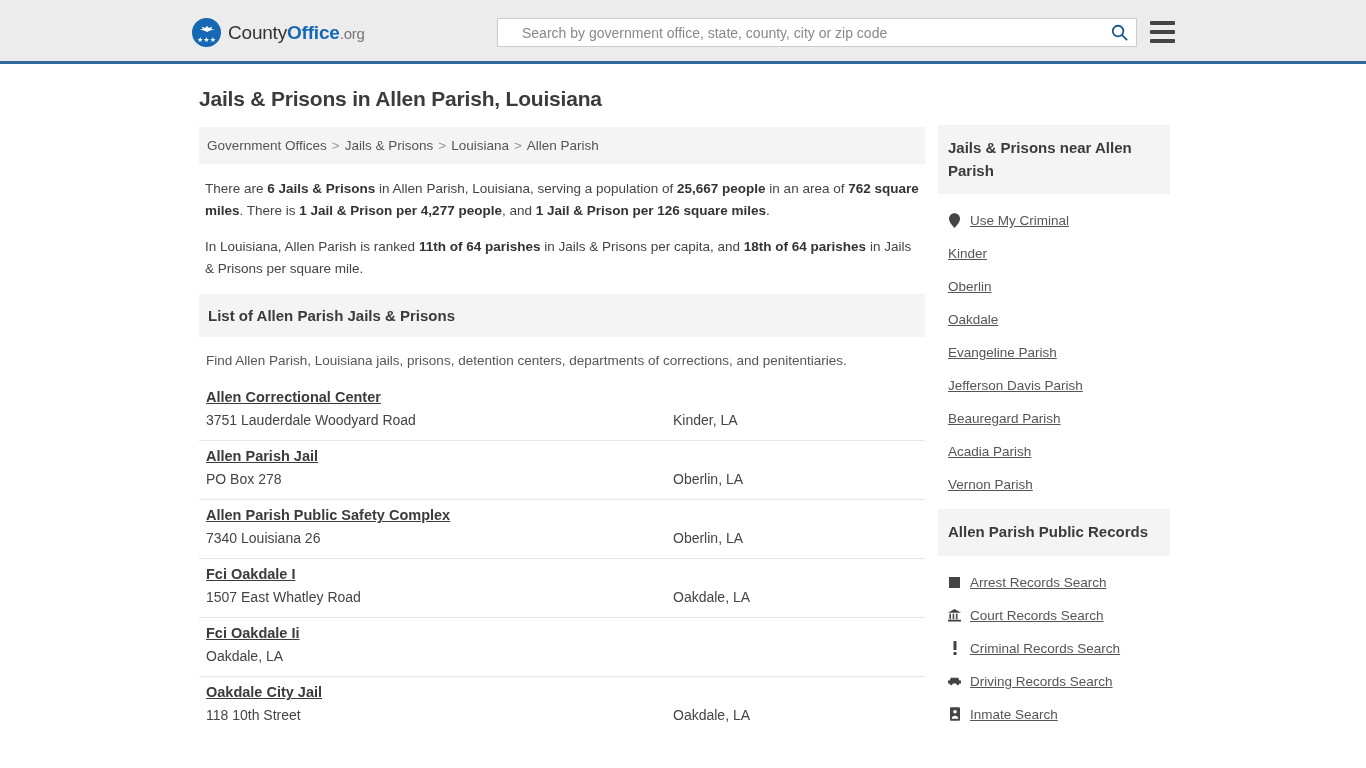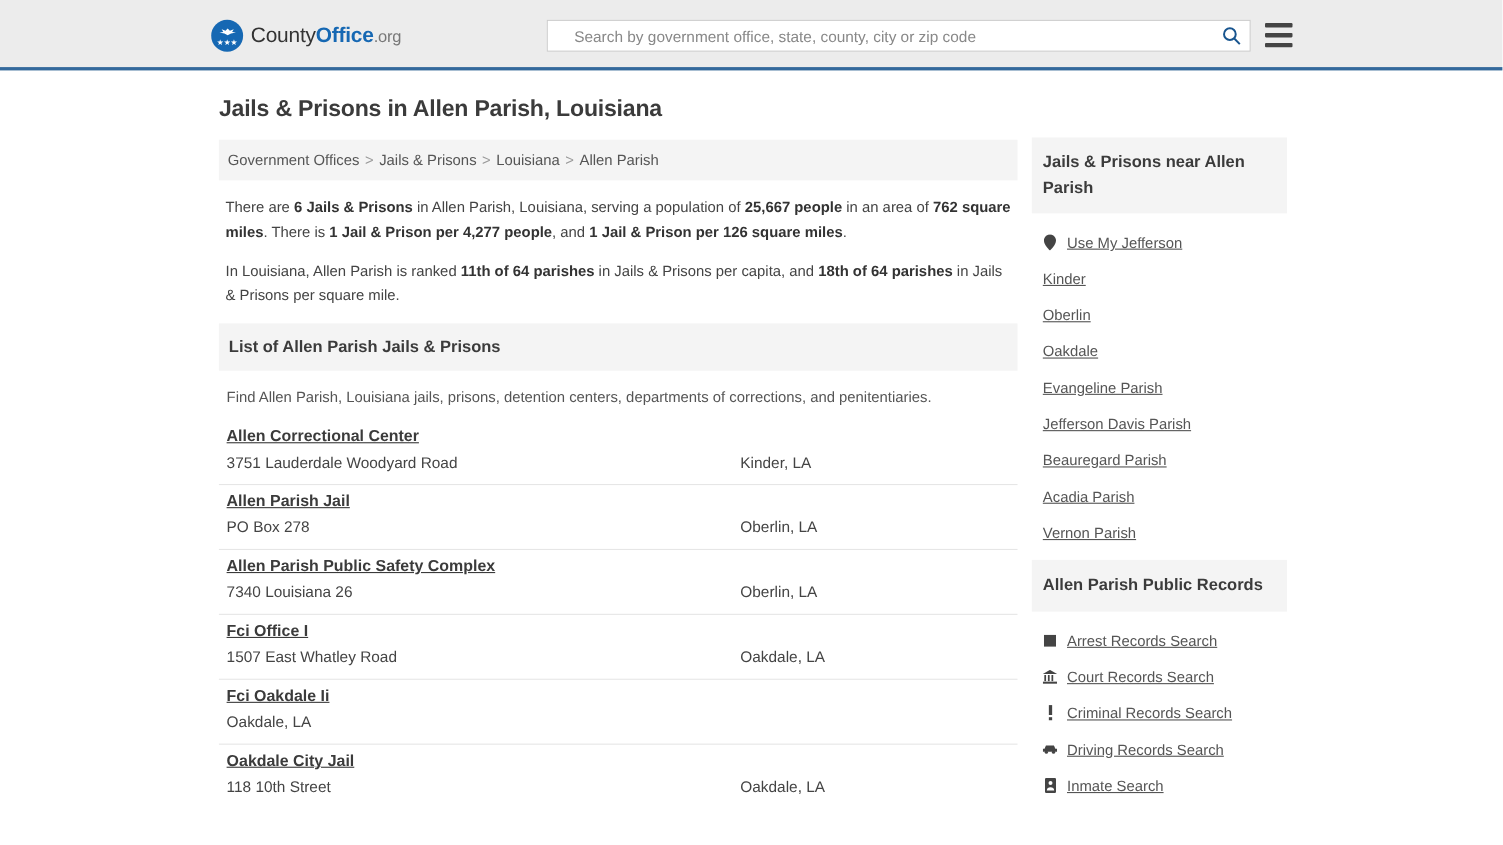--- a/index.html
+++ b/index.html
@@ -305,21 +305,21 @@
         </div>
       </div>
       <div class="listing">
         <a class="listing-name">Allen Parish Public Safety Complex</a>
         <div class="listing-row">
           <span class="listing-address">7340 Louisiana 26</span>
           <span class="listing-city">Oberlin, LA</span>
         </div>
       </div>
       <div class="listing">
-        <a class="listing-name">Fci Office I</a>
+        <a class="listing-name">Fci Oakdale I</a>
         <div class="listing-row">
           <span class="listing-address">1507 East Whatley Road</span>
           <span class="listing-city">Oakdale, LA</span>
         </div>
       </div>
       <div class="listing">
         <a class="listing-name">Fci Oakdale Ii</a>
         <div class="listing-row">
           <span class="listing-city">Oakdale, LA</span>
         </div>
@@ -339,21 +339,21 @@
     <div class="panel">
       <div class="panel-head">Jails &amp; Prisons near Allen Parish</div>
       <div class="panel-body">
 
         <div class="panel-link">
           <span class="ico">
             <svg width="11" height="15" viewBox="0 0 12 16">
               <path d="M6 0C2.7 0 0 2.7 0 6c0 4.4 6 10 6 10s6-5.6 6-10c0-3.3-2.7-6-6-6z" fill="#444444"></path>
             </svg>
           </span>
-          <span class="label">Use My Jefferson</span>
+          <span class="label">Use My Criminal</span>
         </div>
 
         <div class="panel-link no-icon">
           <span class="label">Kinder</span>
         </div>
         <div class="panel-link no-icon">
           <span class="label">Oberlin</span>
         </div>
         <div class="panel-link no-icon">
           <span class="label">Oakdale</span>

